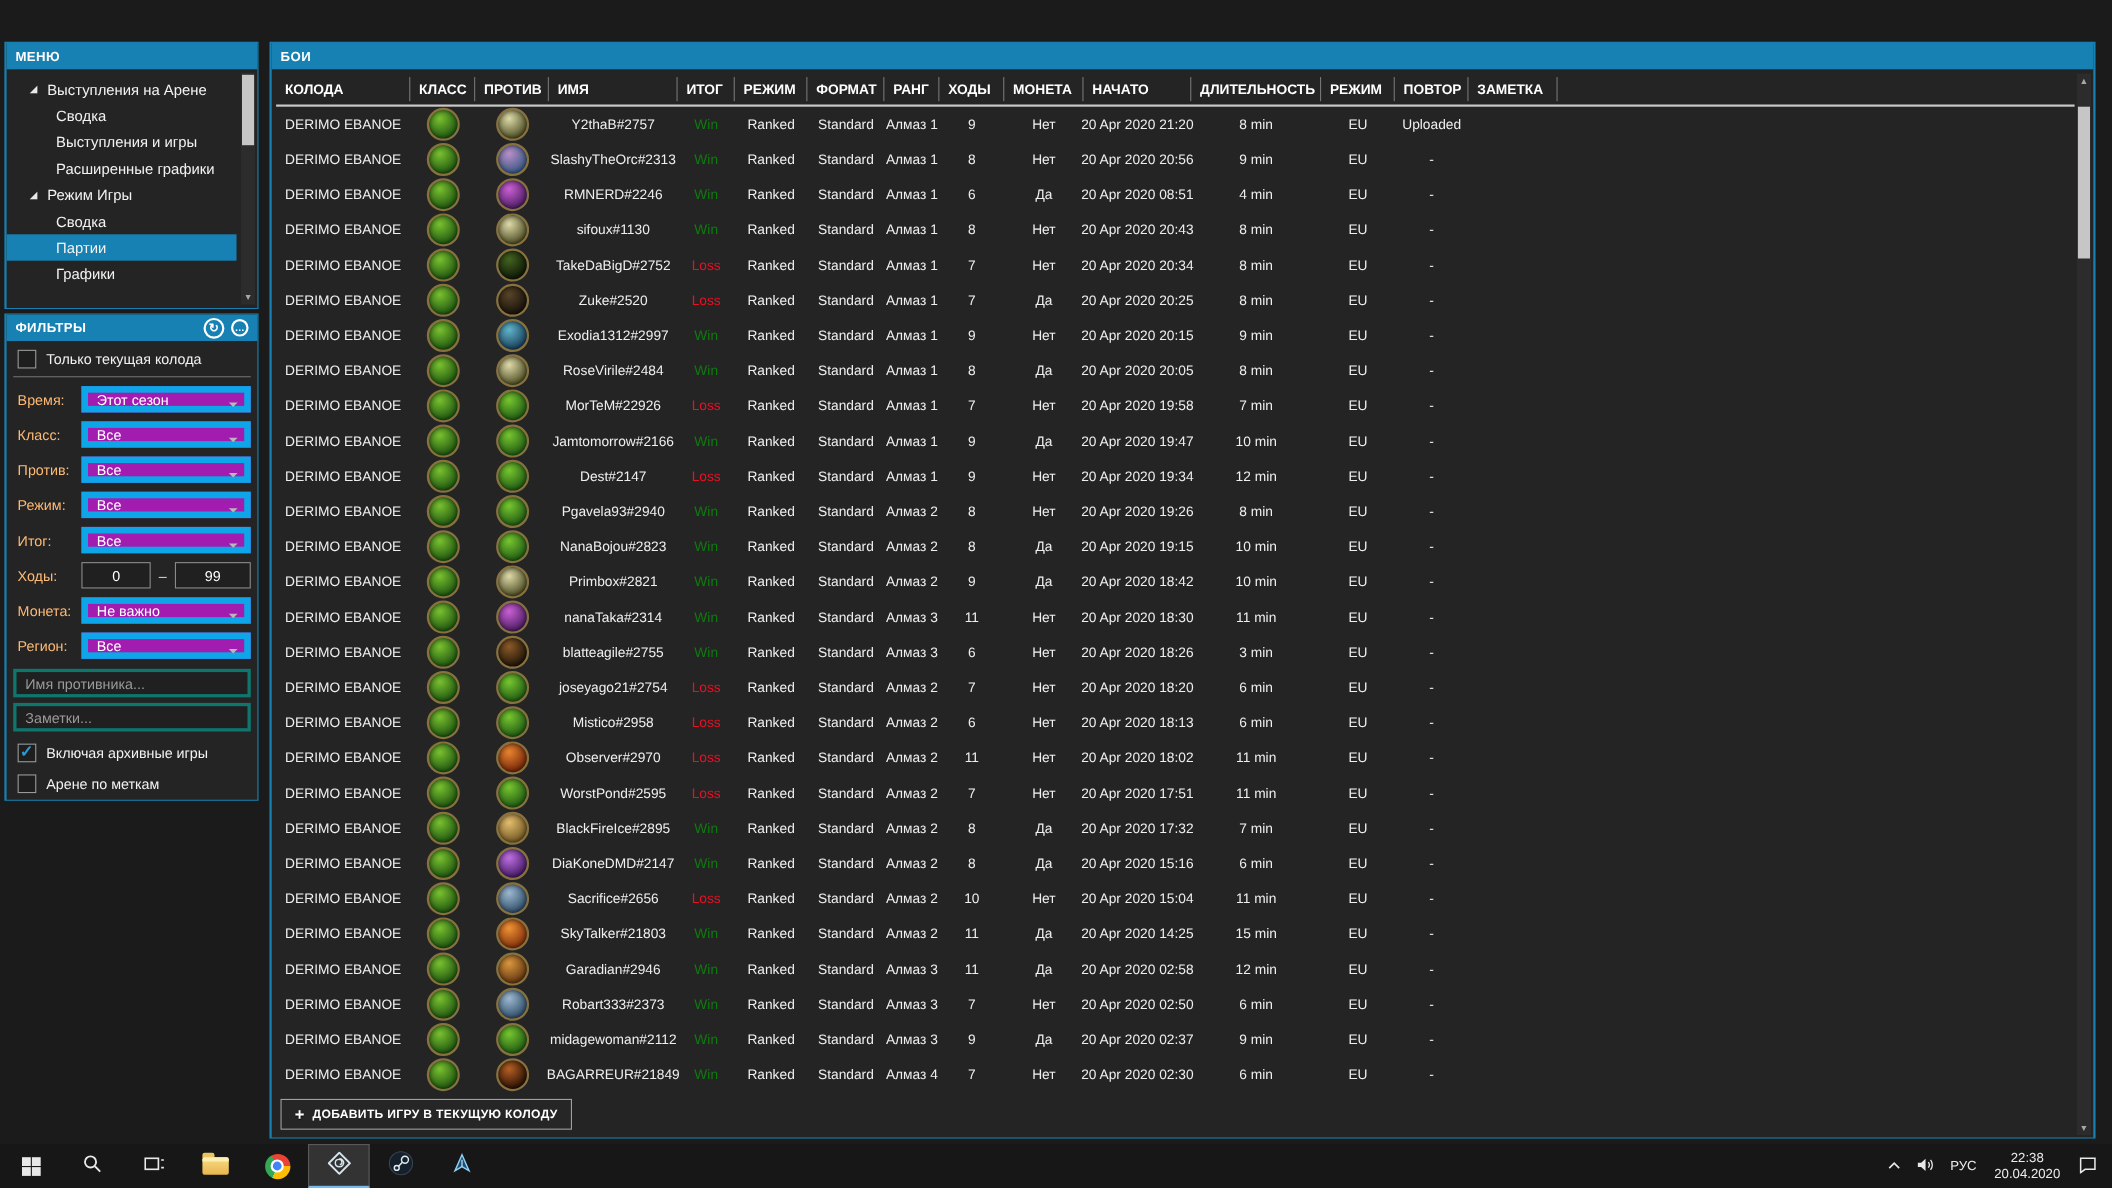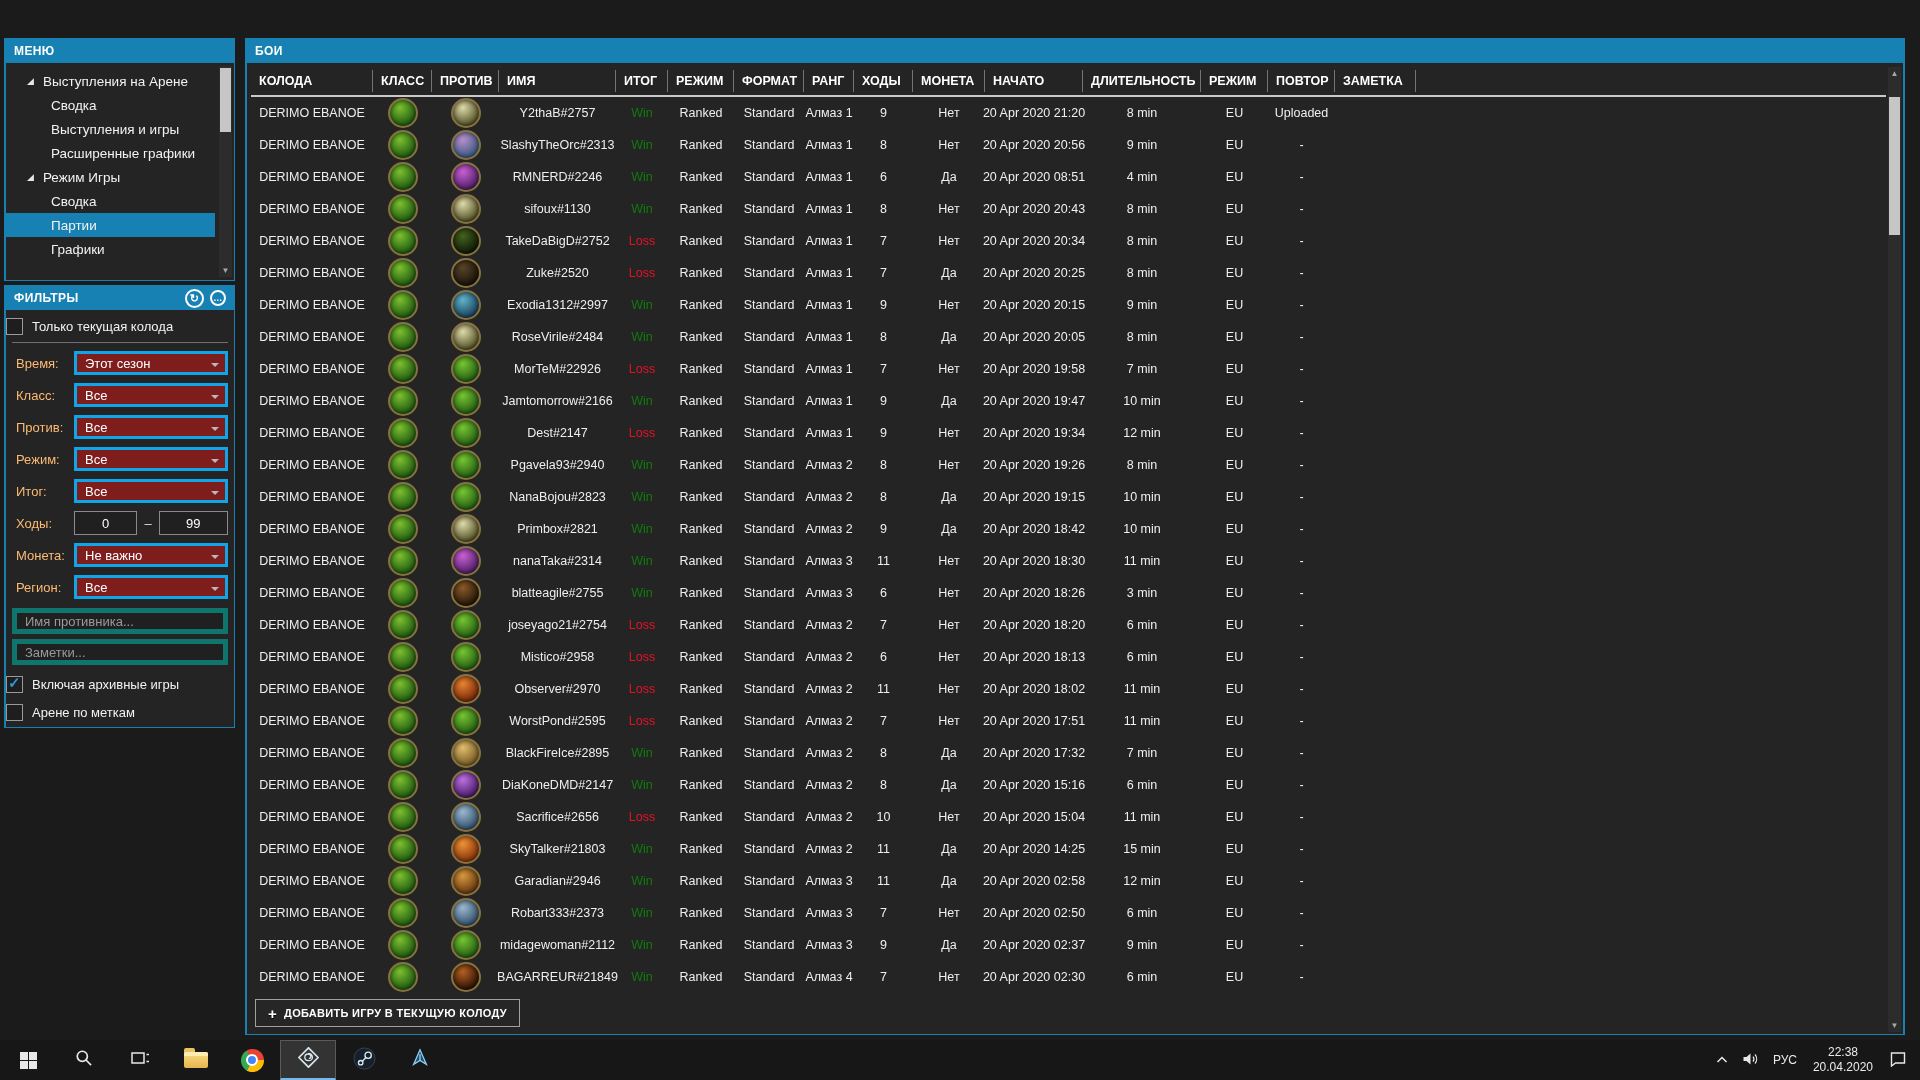--- a/index.html
+++ b/index.html
@@ -41,36 +41,36 @@
   .vs-up{top:0;}
   .vs-down{bottom:0;}
 
   
   .filters-panel{left:4px;top:285px;width:231px;height:443px;}
   .fh-buttons{margin-left:auto;display:flex;align-items:center;}
   .circle-btn{width:19px;height:19px;border:2px solid #fff;border-radius:50%;display:flex;
     align-items:center;justify-content:center;color:#fff;font-size:11px;margin-left:6px;box-sizing:border-box;}
   .circle-btn.small{width:16px;height:16px;font-size:9px;}
   .f-body{position:absolute;top:26px;left:0;right:0;bottom:0;}
-  .f-check{display:flex;align-items:center;height:28px;gap:9px;font-size:13px;color:#f2f2f2;}
+  .f-check{display:flex;align-items:center;height:28px;padding-left:10px;gap:9px;font-size:13px;color:#f2f2f2;}
   .cbox{width:15px;height:15px;border:1px solid #9a9a9a;background:#1e1e1e;position:relative;flex:0 0 auto;}
   .cbox.checked::after{content:"\2713";color:#2e9bd6;position:absolute;font-size:15px;font-weight:bold;left:1px;top:-3px;}
   .f-divider{border-top:1px solid #6f6f6f;margin:2px 6px 4px 6px;}
   .f-row{display:flex;align-items:center;height:32px;padding:0 6px 0 10px;}
   .f-label{width:58px;font-size:13px;color:#fdba74;flex:0 0 auto;}
-  .f-select{flex:1;height:24px;border:3px solid #0ea5e9;display:flex;align-items:center;
-    padding:0 8px;font-size:13px;color:#fff;position:relative;background:#7f1d1d;box-sizing:border-box;}
+  .f-select{flex:1;height:24px;border:6px solid #0ea5e9;display:flex;align-items:center;
+    padding:0 8px;font-size:13px;color:#fff;position:relative;background:#a21caf;box-sizing:border-box;}
   .dd-arrow{position:absolute;right:6px;top:9px;width:0;height:0;
     border:4px solid transparent;border-top-color:#b8b8b8;}
   .numbox{width:64px;height:24px;border:1px solid #8a8a8a;background:#202020;color:#fff;
     font-size:13px;display:flex;align-items:center;justify-content:center;box-sizing:border-box;}
   .numbox.second{width:70px;}
   .range-dash{color:#ddd;margin:0 7px;font-size:13px;}
   .f-input{display:block;box-sizing:border-box;width:calc(100% - 12px);margin:5px 6px;height:26px;
-    border:5px solid #0f766e;background:#202020;color:#ddd;font-size:13px;padding:0 8px;outline:none;
+    border:3px solid #0f766e;background:#202020;color:#ddd;font-size:13px;padding:0 8px;outline:none;
     font-family:"Liberation Sans",sans-serif;}
   .f-input::placeholder{color:#9a9a9a;}
 
   
   .games-panel{left:245px;top:38px;width:1660px;height:997px;border-right-width:2px;}
   .table{position:absolute;top:28px;left:4px;right:17px;bottom:36px;}
   .thead{display:flex;height:28px;align-items:center;border-bottom:2px solid #c9c9c9;}
   .hcell{font-weight:bold;font-size:12.5px;color:#fff;padding-left:8px;box-sizing:border-box;
     border-right:1px solid #757575;height:22px;display:flex;align-items:center;white-space:nowrap;}
   .hcell.cfill{border-right:none;}

